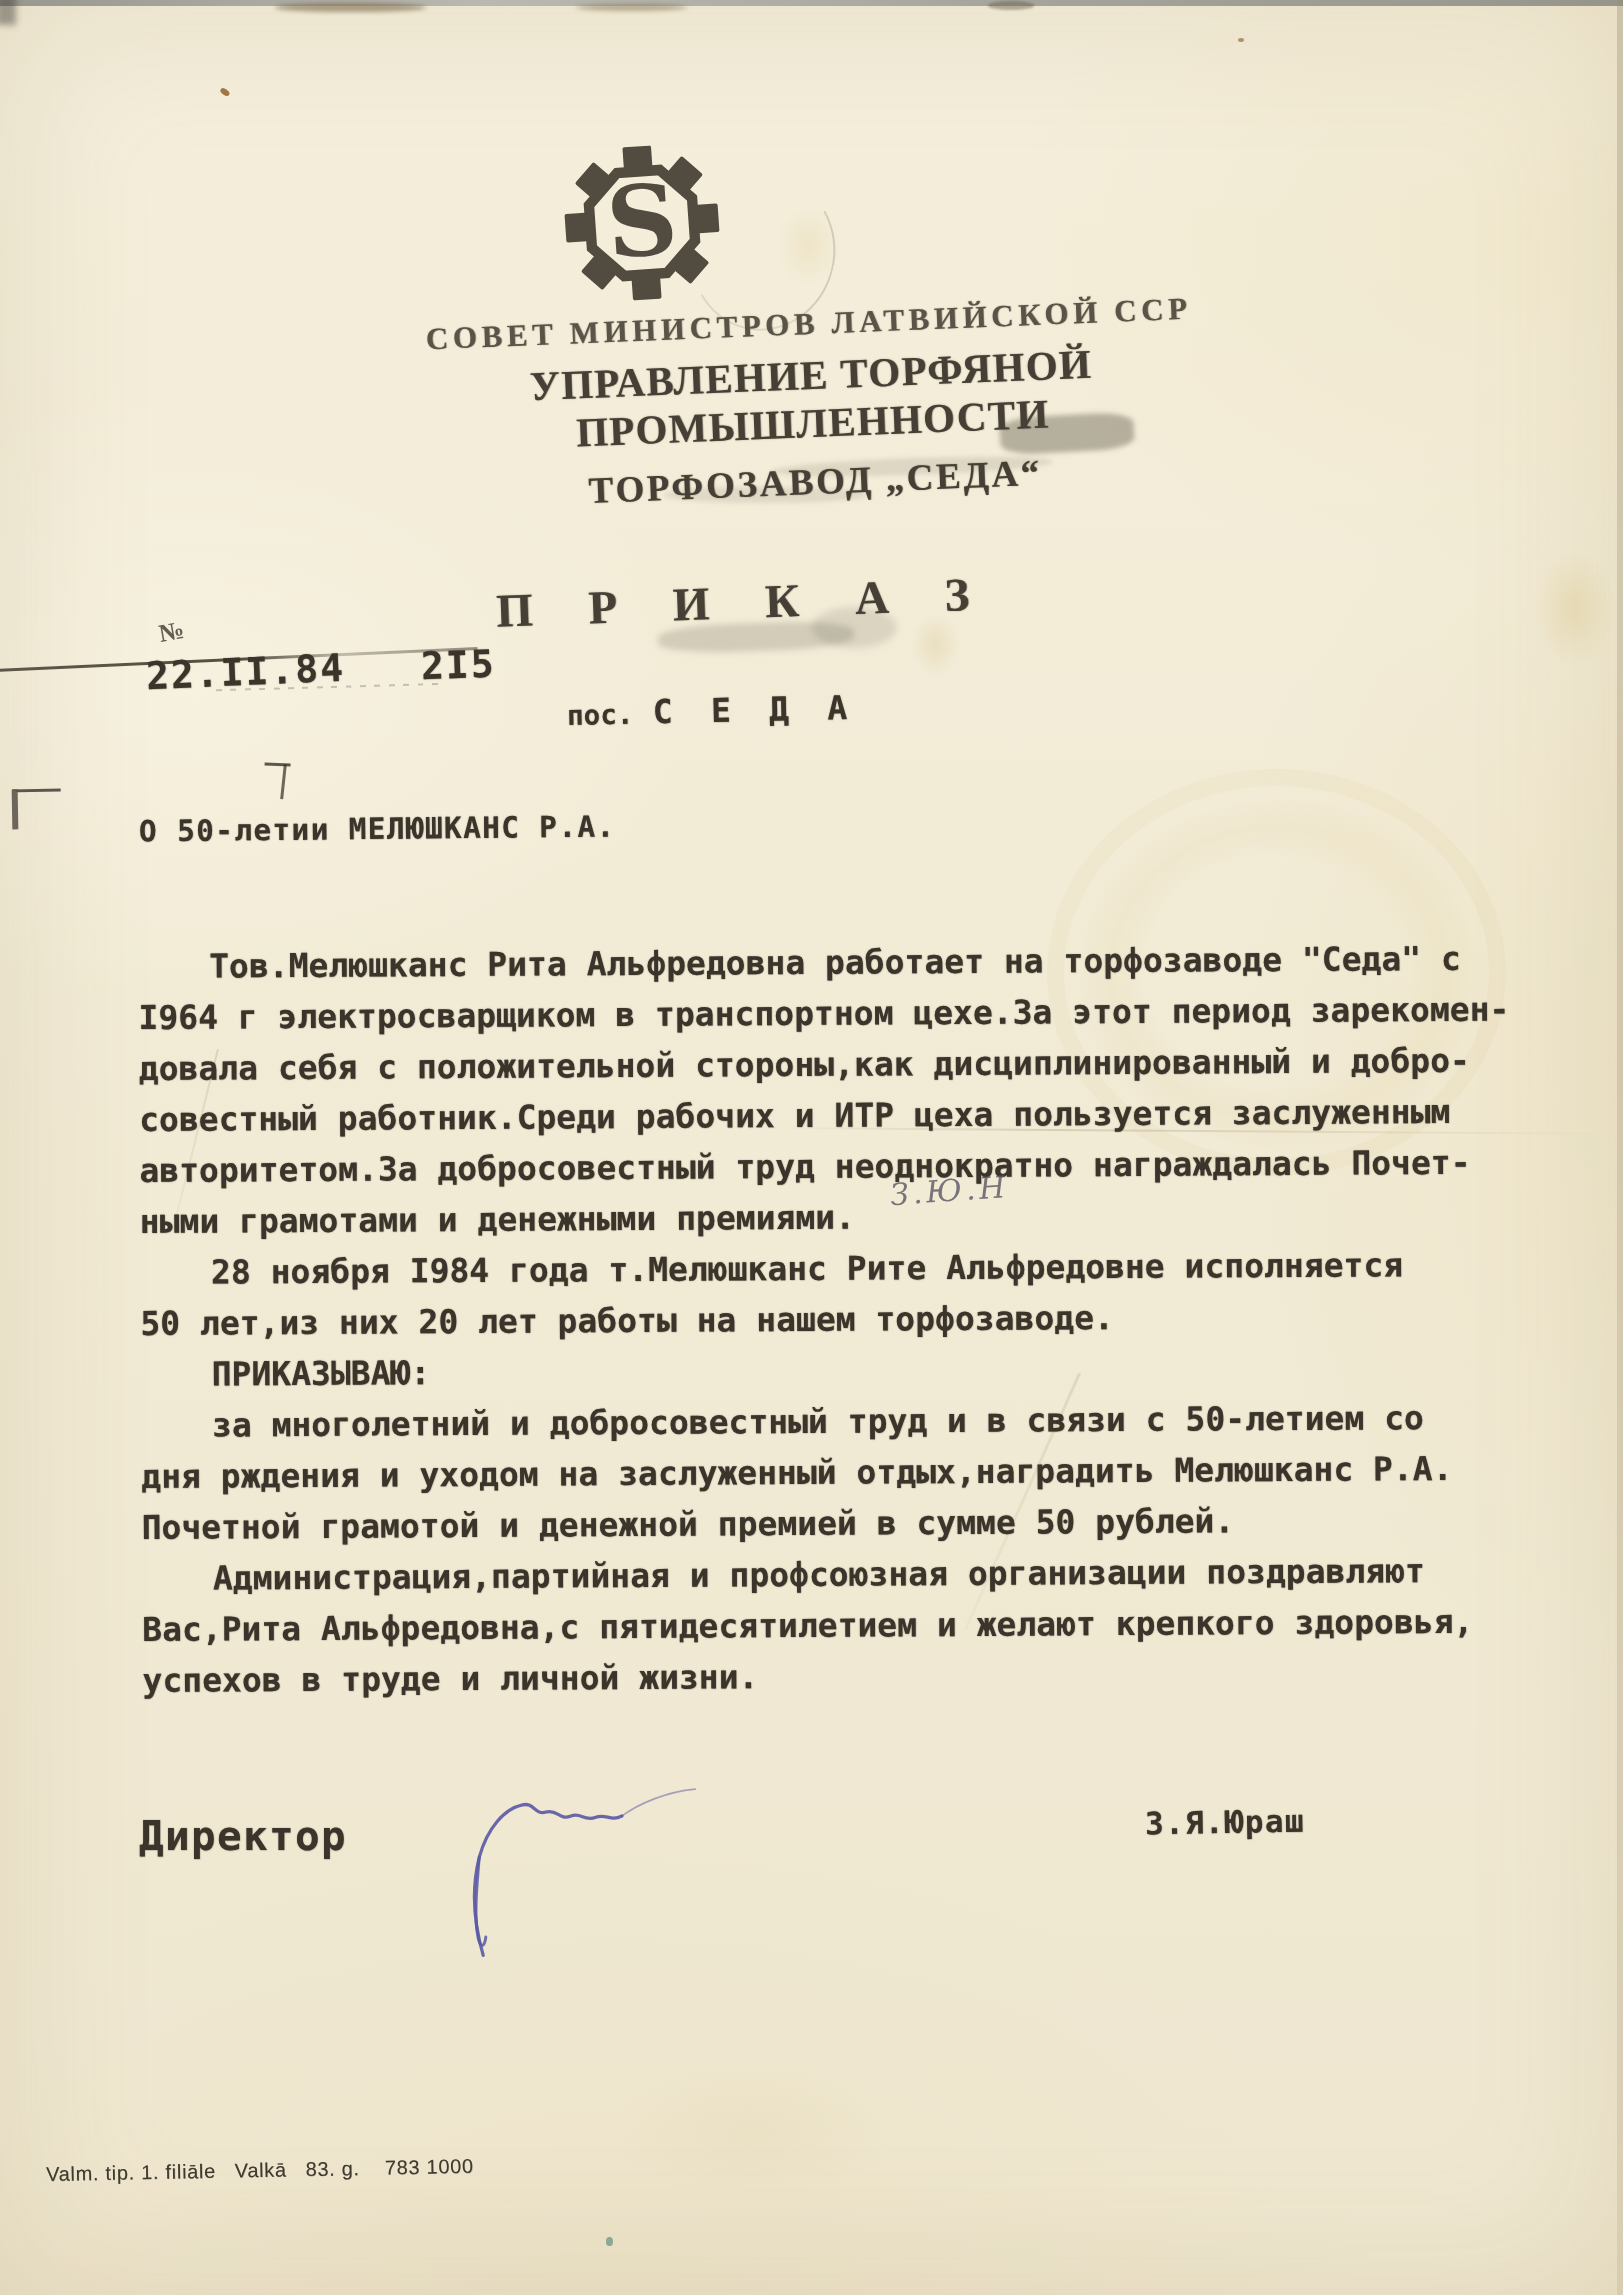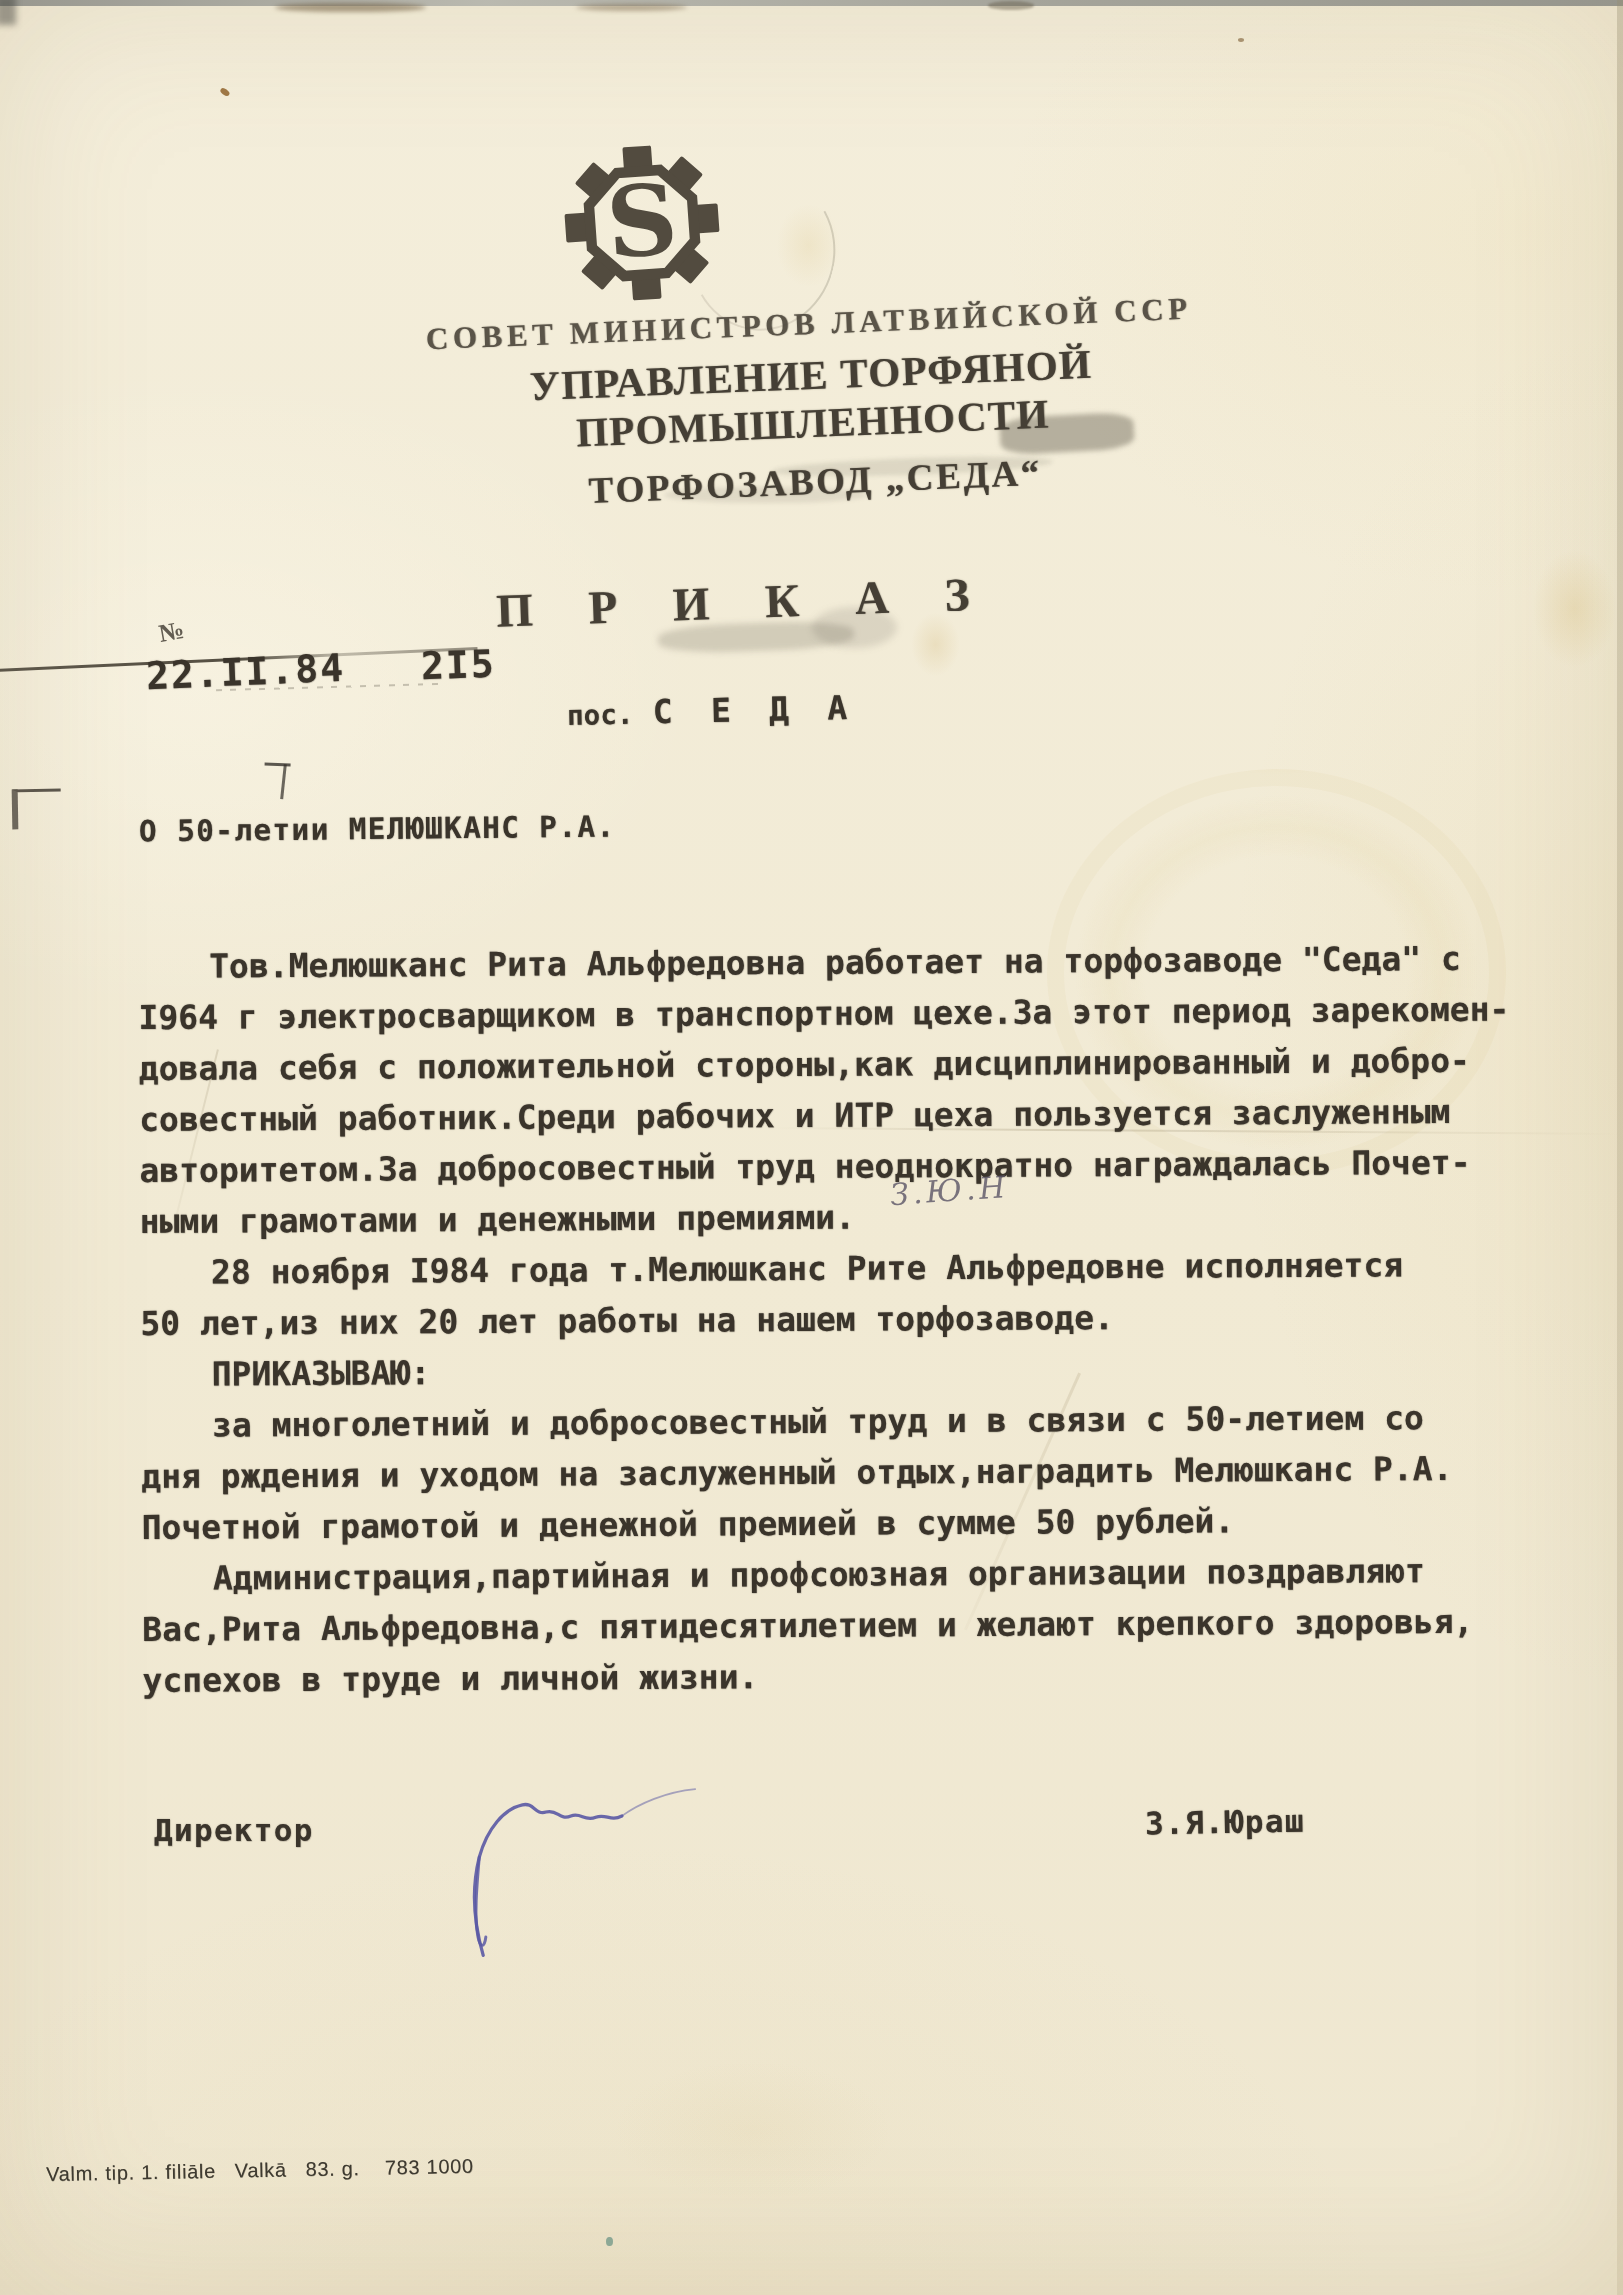--- a/index.html
+++ b/index.html
@@ -52,21 +52,21 @@
   .subject{left:139px;top:812px;font-size:29.5px;letter-spacing:1.3px;transform:rotate(-.6deg);white-space:pre;}
 
   .body-block{left:138px;top:941px;width:1401px;font-size:33px;line-height:51px;
       transform:rotate(-.35deg);transform-origin:top left;}
   .ln{white-space:pre;}
   .ind{padding-left:71px;}
 
   .margin-note{left:890px;top:1173px;font-family:"DejaVu Serif",serif;font-style:italic;
       font-size:30px;letter-spacing:3.9px;color:#5b5566;transform:rotate(-4deg);opacity:.8;}
 
-  .sig-role{left:154px;top:1812px;font-size:31px;letter-spacing:1.3px;}
+  .sig-role{left:139px;top:1812px;font-size:41px;letter-spacing:1.3px;}
   .sig-name{left:1145px;top:1804px;font-size:31px;letter-spacing:1.3px;transform:rotate(-1deg);}
   .sig-svg{left:406px;top:1759px;width:301px;height:216px;}
 
   .footer{left:46px;top:2159px;font-family:"Liberation Sans",sans-serif;font-size:20px;
       letter-spacing:0.7px;color:#3e3a30;transform:rotate(-1.1deg);white-space:pre;
       text-shadow:0.3px 0.3px 0 rgba(62,58,48,.4);}
 
   
   .edge-top{left:0;top:0;width:1623px;height:5.9px;opacity:.9;
       background:linear-gradient(90deg,#8f8f88,#b4b4ac 30%,#9c9c94 65%,#8d8d86);}

